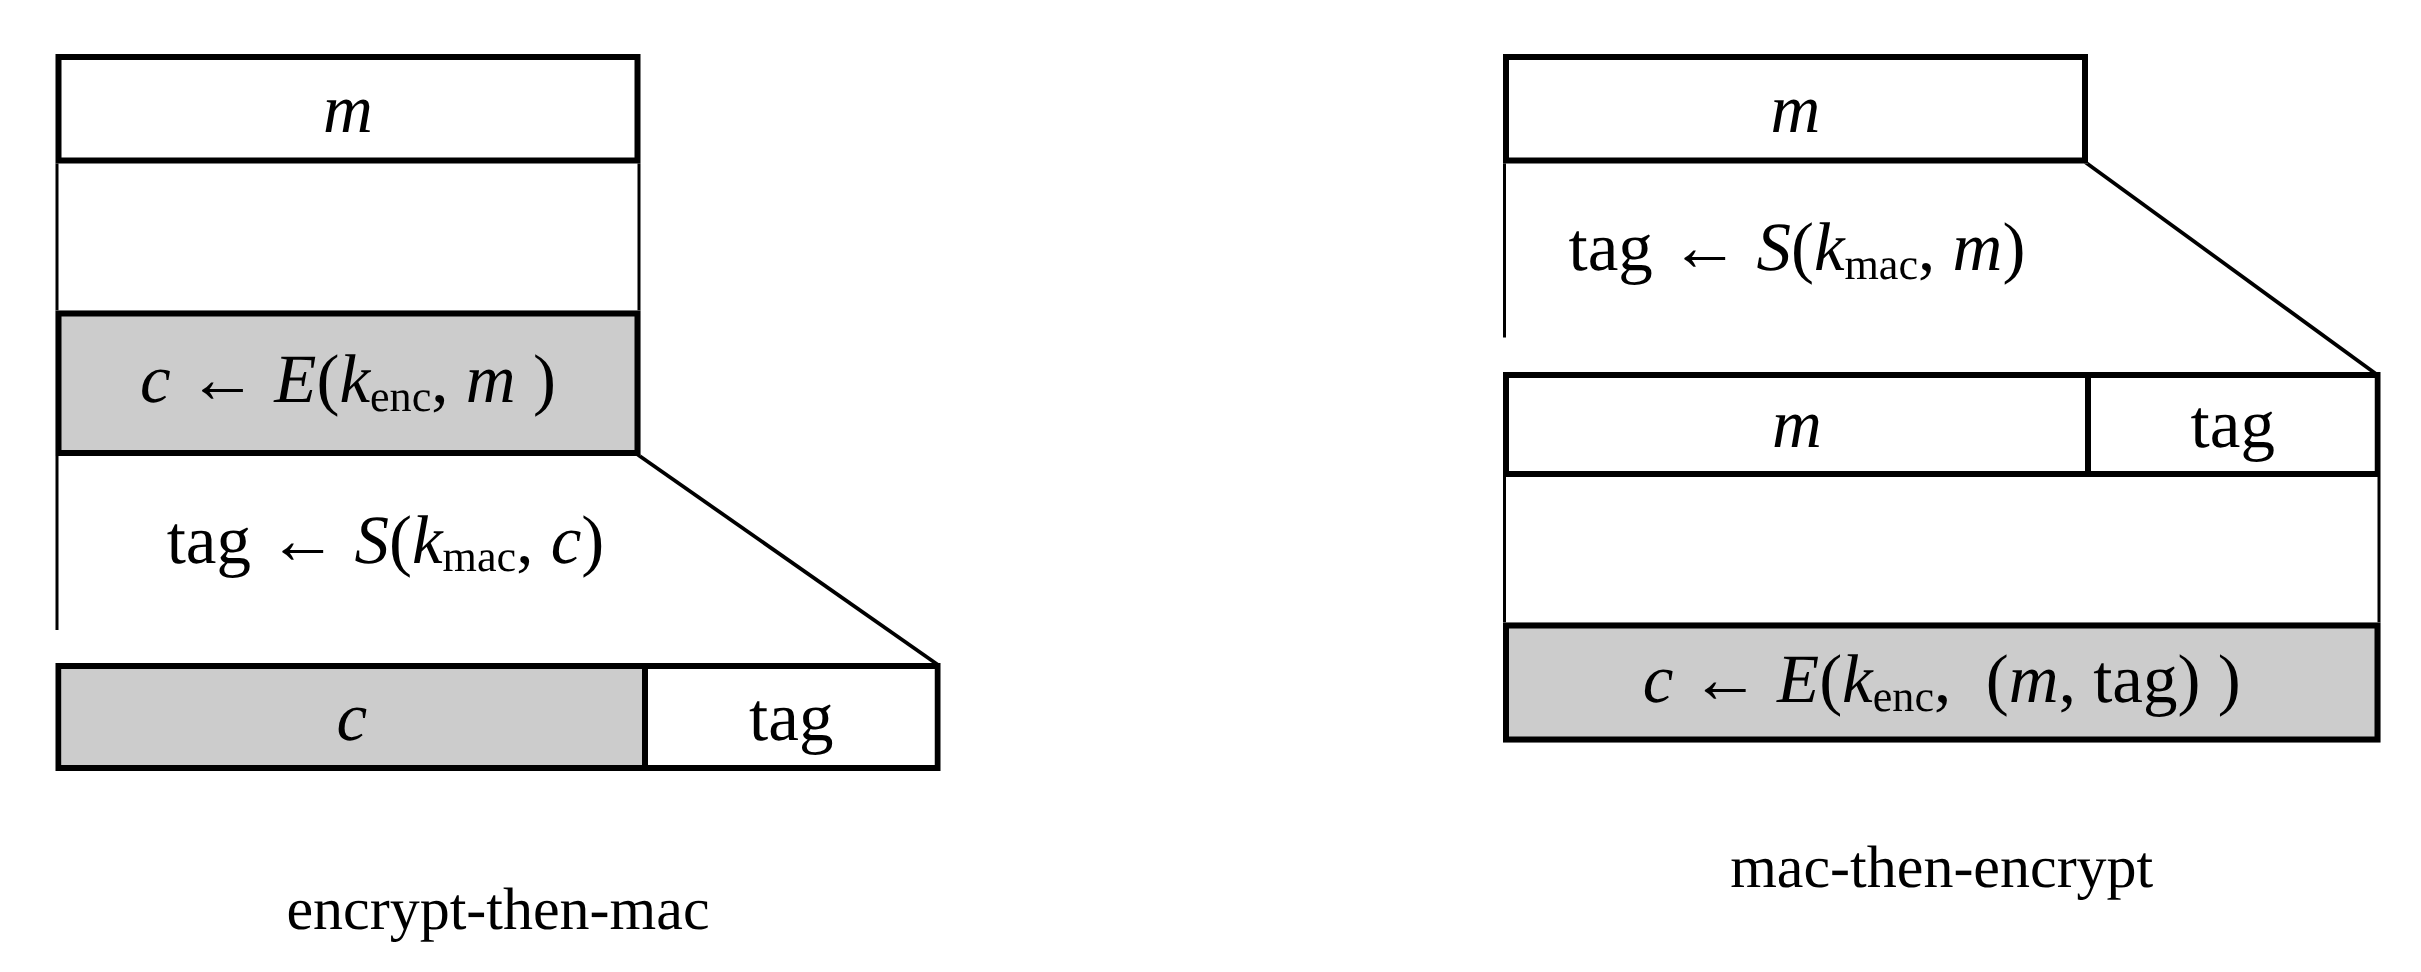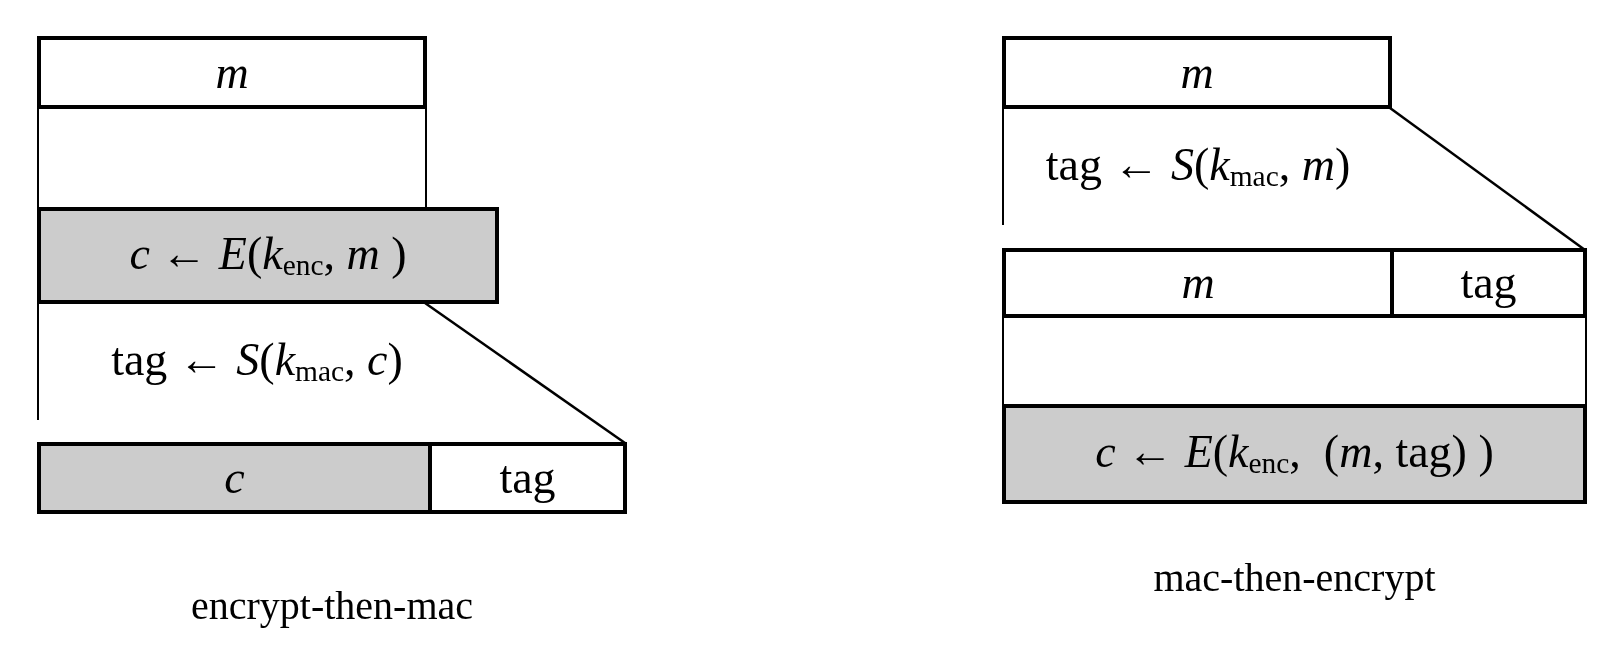--- a/index.html
+++ b/index.html
@@ -35,35 +35,35 @@
   .math { font-size: 46px; white-space: pre; line-height: 1; }
   .seg-i { font-style: italic; }
   .seg-r { font-style: normal; }
   .seg-sub { font-style: normal; font-size: 64%; vertical-align: -0.2em; }
 
   .caption { position: absolute; text-align: center; font-size: 40px; line-height: 56px; }
 
   
   .etm-m    { left: 37px;  top: 36px;  width: 390px; height: 73px; }
   .etm-gap  { left: 37px;  top: 109px; width: 390px; height: 98px; }
-  .etm-enc  { left: 37px;  top: 207px; width: 462px; height: 97px; }
+  .etm-enc  { left: 37px;  top: 207px; width: 390px; height: 97px; }
   .etm-sign { left: 37px;  top: 304px; width: 390px; height: 116px; padding-left: 48px; }
   .etm-out  { left: 37px;  top: 442px; width: 590px; height: 72px; }
   .etm-c-cell   { width: 391px; border-right: 4px solid var(--line_color, #000); }
   .etm-tag-cell { flex: 1; }
   .etm-cap  { left: 37px;  top: 578px; width: 590px; }
 
   
   .mte-m    { left: 1002px; top: 36px;  width: 390px; height: 73px; }
   .mte-sign { left: 1002px; top: 109px; width: 390px; height: 116px; }
   .mte-mid  { left: 1002px; top: 248px; width: 585px; height: 70px; }
   .mte-m-cell   { width: 388px; border-right: 4px solid var(--line_color, #000); }
   .mte-tag-cell { flex: 1; }
   .mte-gap  { left: 1002px; top: 318px; width: 585px; height: 97px; }
-  .mte-enc  { left: 1002px; top: 404px; width: 585px; height: 100px; }
+  .mte-enc  { left: 1002px; top: 415px; width: 585px; height: 80px; }
   .mte-cap  { left: 1002px; top: 550px; width: 585px; }
 </style>
 </head>
 <body>
 
 <div class="canvas">
 
   <svg class="overlay" width="1614" height="648">
     <line x1="425" y1="303" x2="625" y2="443"></line>
     <line x1="1390" y1="108" x2="1585" y2="250"></line>

